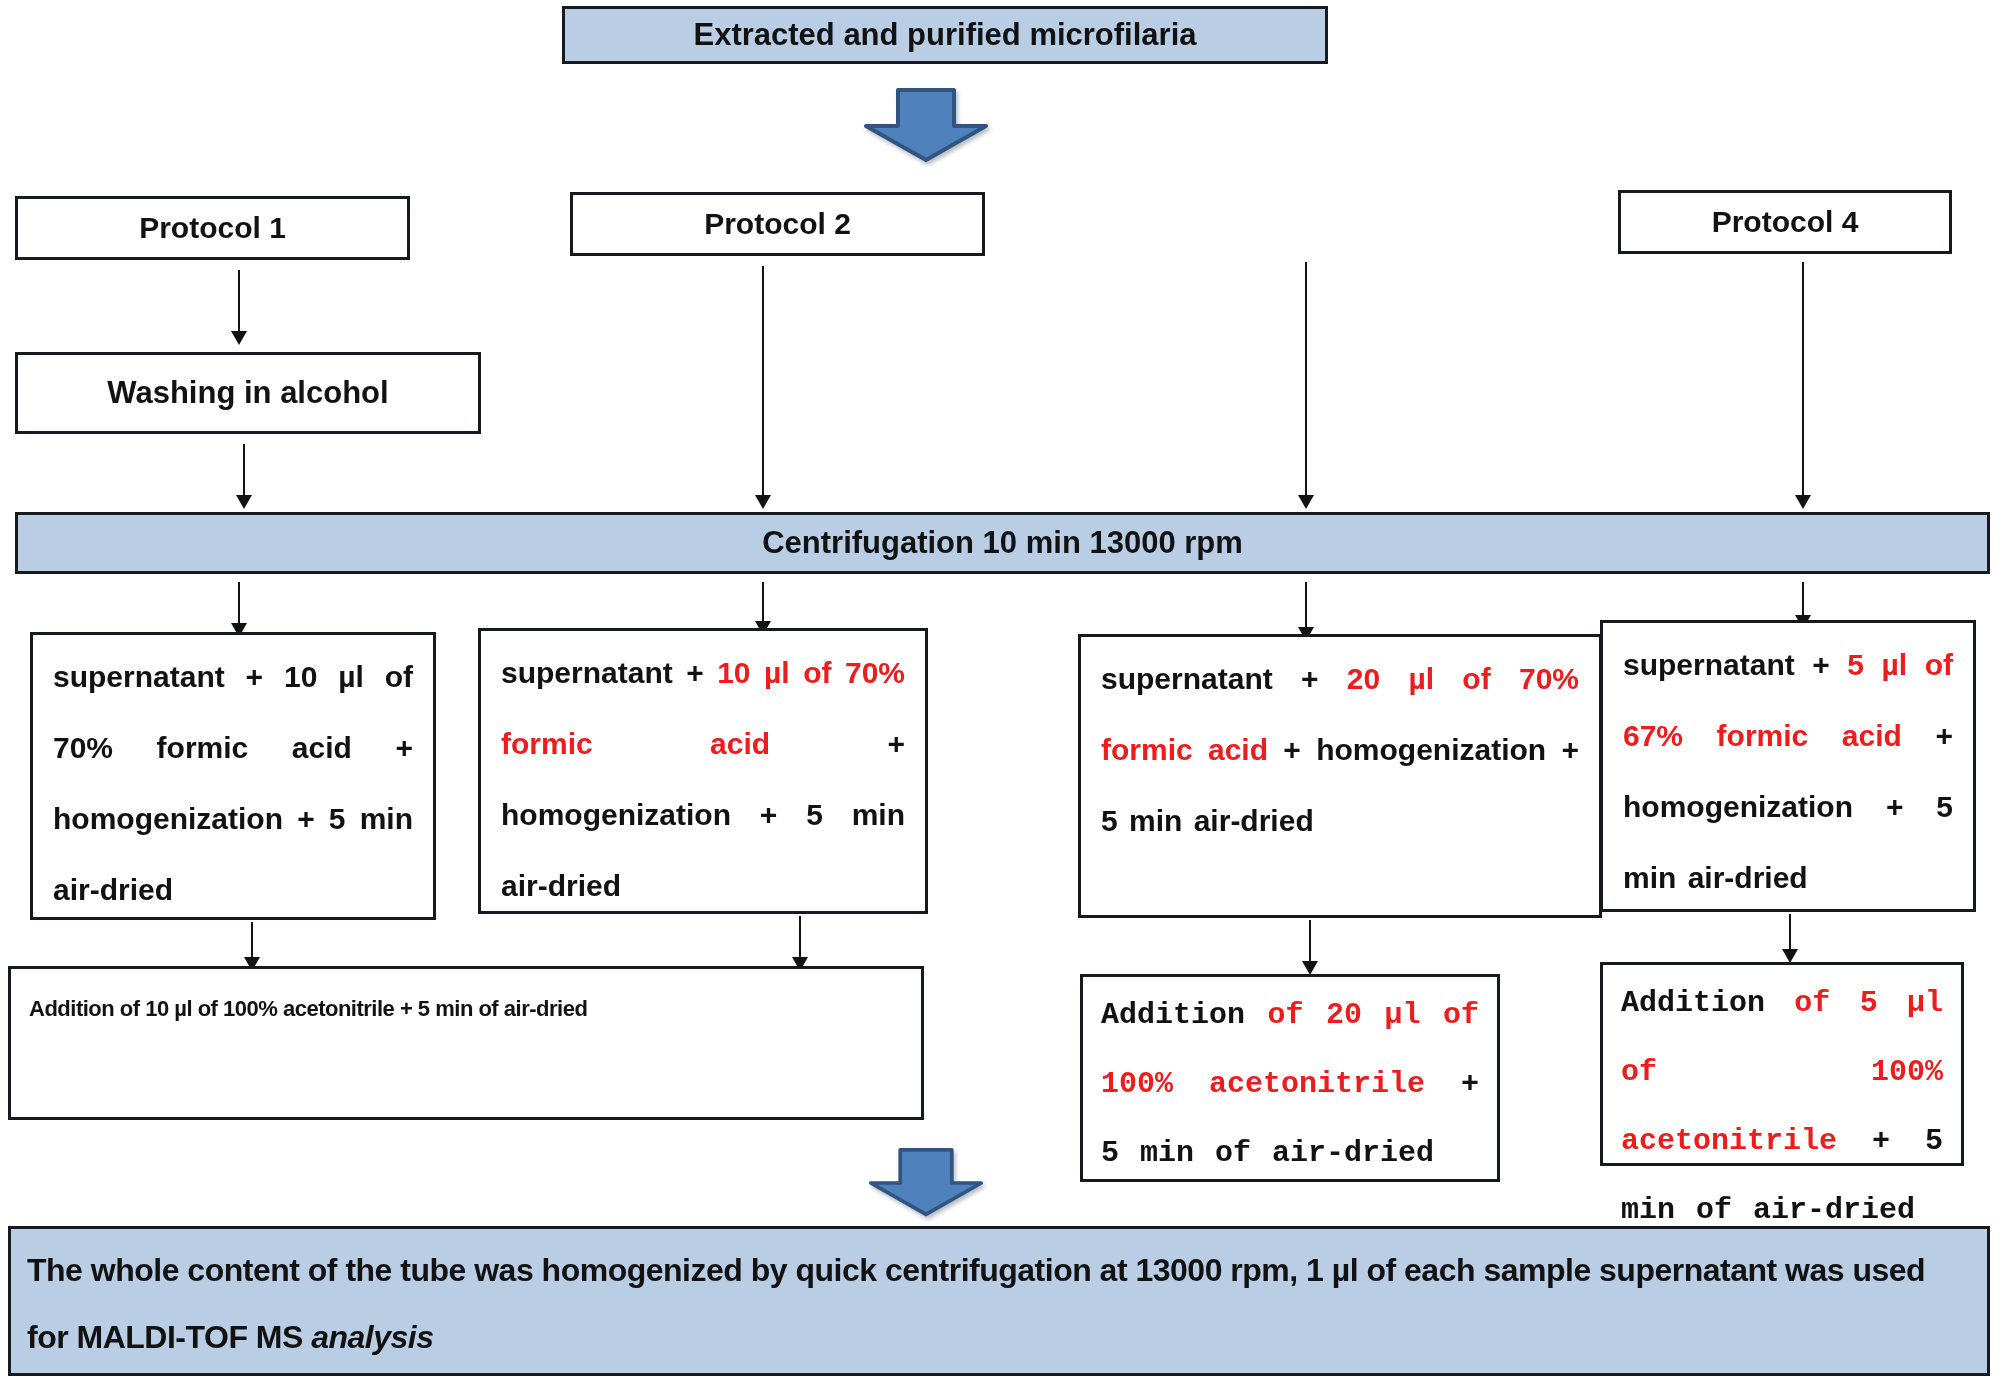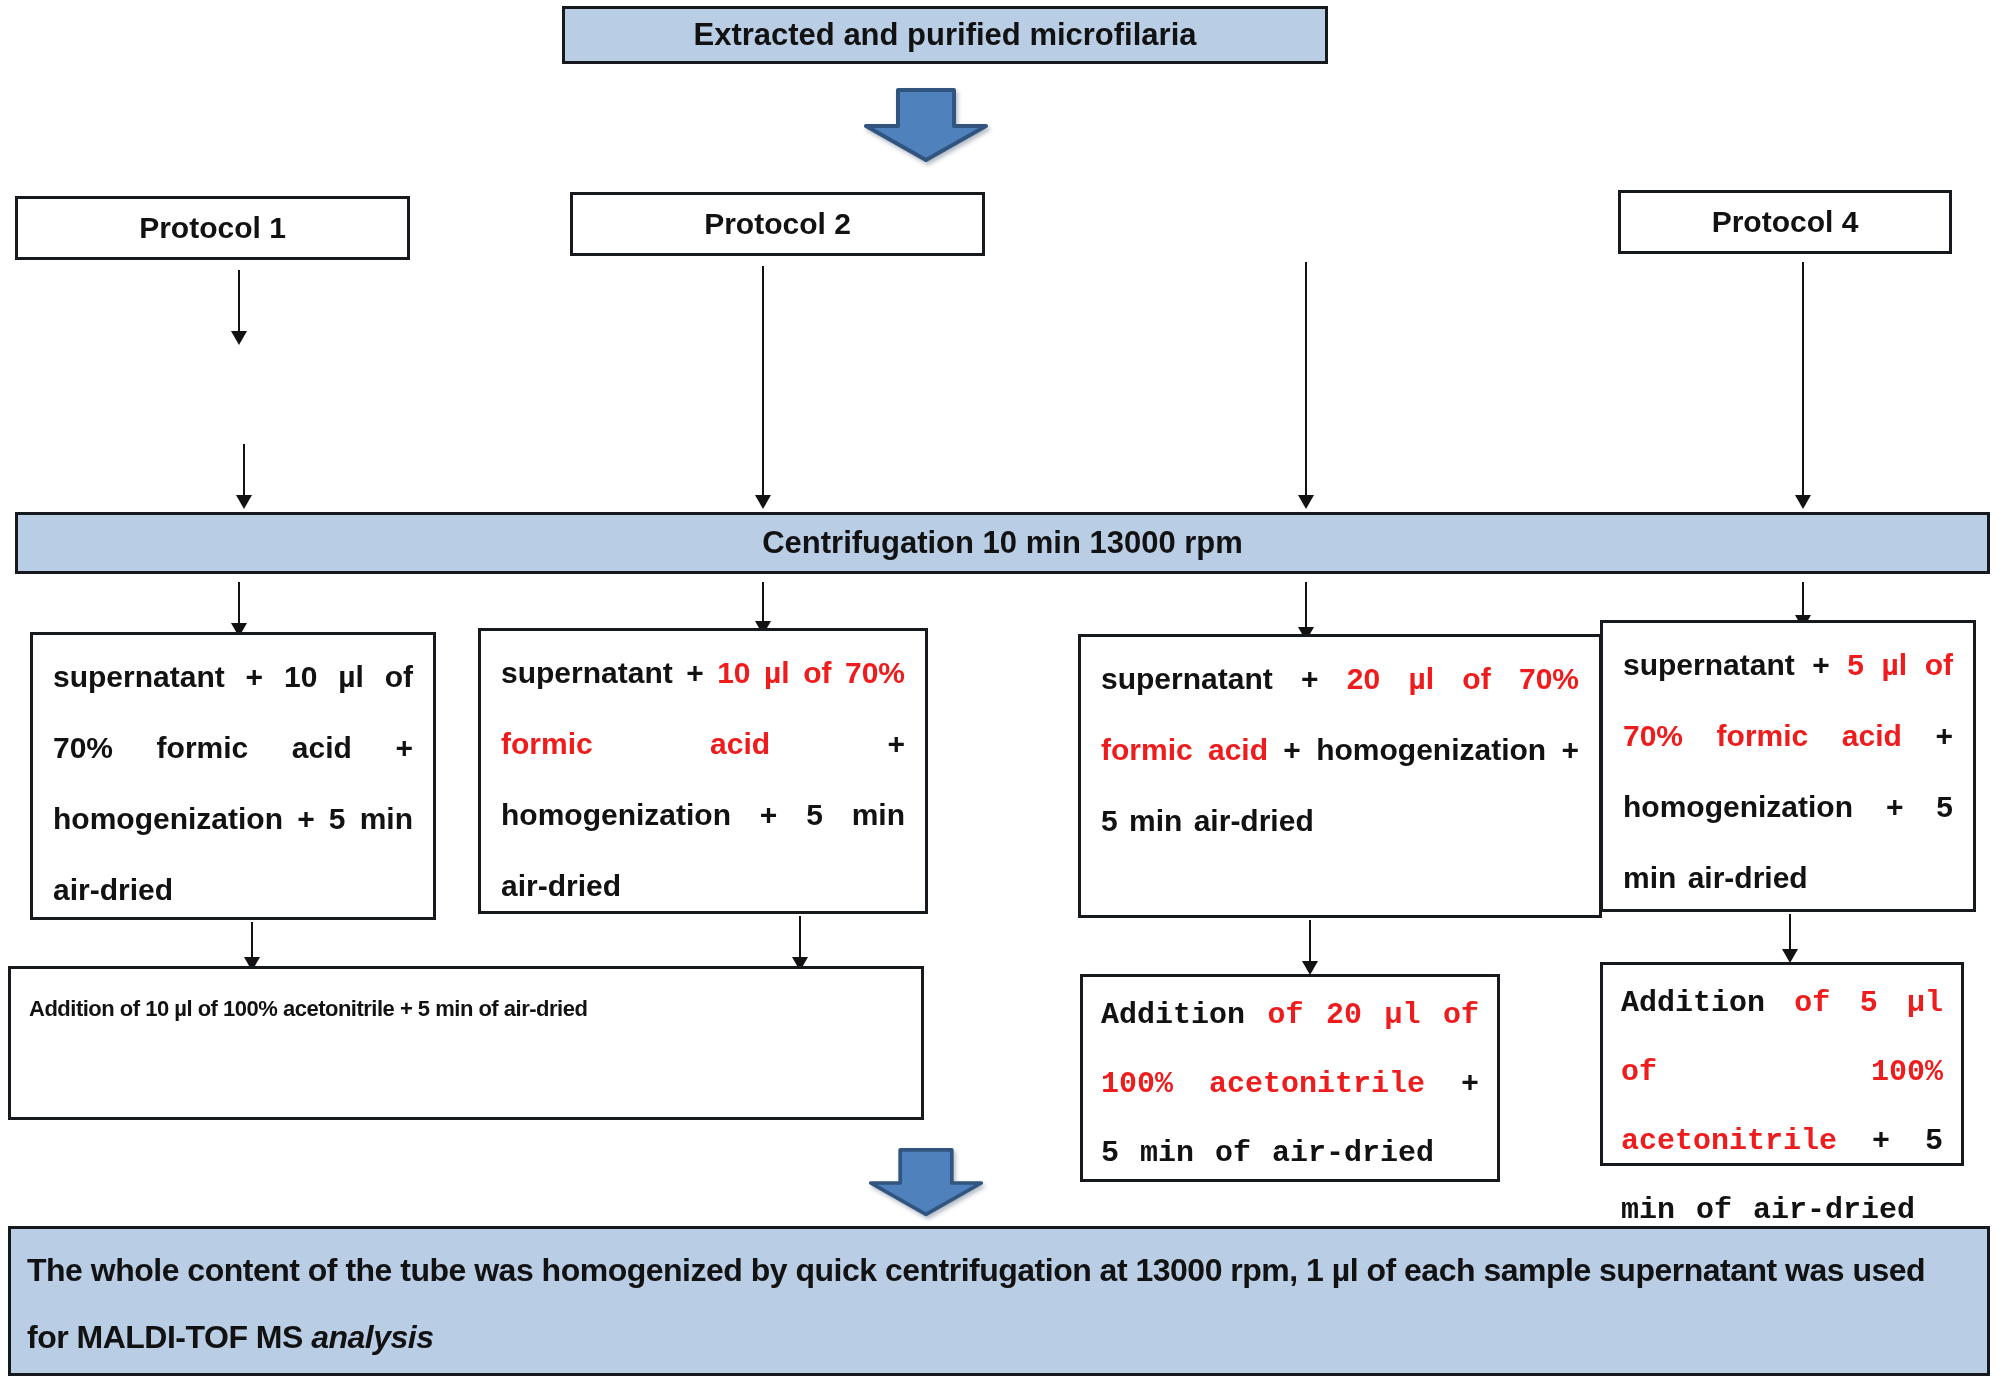--- a/index.html
+++ b/index.html
@@ -106,20 +106,23 @@
   </div>
   <div class="box center hdr" style="left:570px;top:192px;width:415px;height:64px;">
     <span>Protocol 2</span>
   </div>
   <div class="box center hdr" style="left:1618px;top:190px;width:334px;height:64px;">
     <span>Protocol 4</span>
   </div>
 
   <div class="varrow" style="left:238px;top:270px;height:62px;"></div>
 
+  <div class="box center top-label" style="left:15px;top:352px;width:466px;height:82px;">
+    <span>Washing in alcohol</span>
+  </div>
 
   <div class="varrow" style="left:243px;top:444px;height:52px;"></div>
   <div class="varrow" style="left:762px;top:266px;height:230px;"></div>
   <div class="varrow" style="left:1305px;top:262px;height:234px;"></div>
   <div class="varrow" style="left:1802px;top:262px;height:234px;"></div>
 
   <div class="box panel center bar-label" style="left:15px;top:512px;width:1975px;height:62px;">
     <span>Centrifugation 10 min 13000 rpm</span>
   </div>
 
@@ -131,21 +134,21 @@
   <div class="box body-text" style="left:30px;top:632px;width:406px;height:288px;">
     <span><span>supernatant + 10 µl of 70% formic acid + homogenization + 5 min air-dried</span></span>
   </div>
   <div class="box body-text" style="left:478px;top:628px;width:450px;height:286px;">
     <span><span>supernatant + </span><span class="red">10 µl of 70% formic acid</span><span> + homogenization + 5 min air-dried</span></span>
   </div>
   <div class="box body-text" style="left:1078px;top:634px;width:524px;height:284px;">
     <span><span>supernatant + </span><span class="red">20 µl of 70% formic acid</span><span> + homogenization + 5 min air-dried</span></span>
   </div>
   <div class="box body-text" style="left:1600px;top:620px;width:376px;height:292px;">
-    <span><span>supernatant + </span><span class="red">5 µl of 70% formic acid</span><span> + homogenization + 5 min air-dried</span></span>
+    <span><span>supernatant + </span><span class="red">5 µl of 67% formic acid</span><span> + homogenization + 5 min air-dried</span></span>
   </div>
 
   <div class="varrow" style="left:251px;top:922px;height:36px;"></div>
   <div class="varrow" style="left:799px;top:916px;height:42px;"></div>
   <div class="varrow" style="left:1309px;top:920px;height:42px;"></div>
   <div class="varrow" style="left:1789px;top:914px;height:36px;"></div>
 
   <div class="box add-wide-text" style="left:8px;top:966px;width:916px;height:154px;">
     <span><span>Addition of 10 µl of 100% acetonitrile + 5 min of air-dried</span></span>
   </div>

